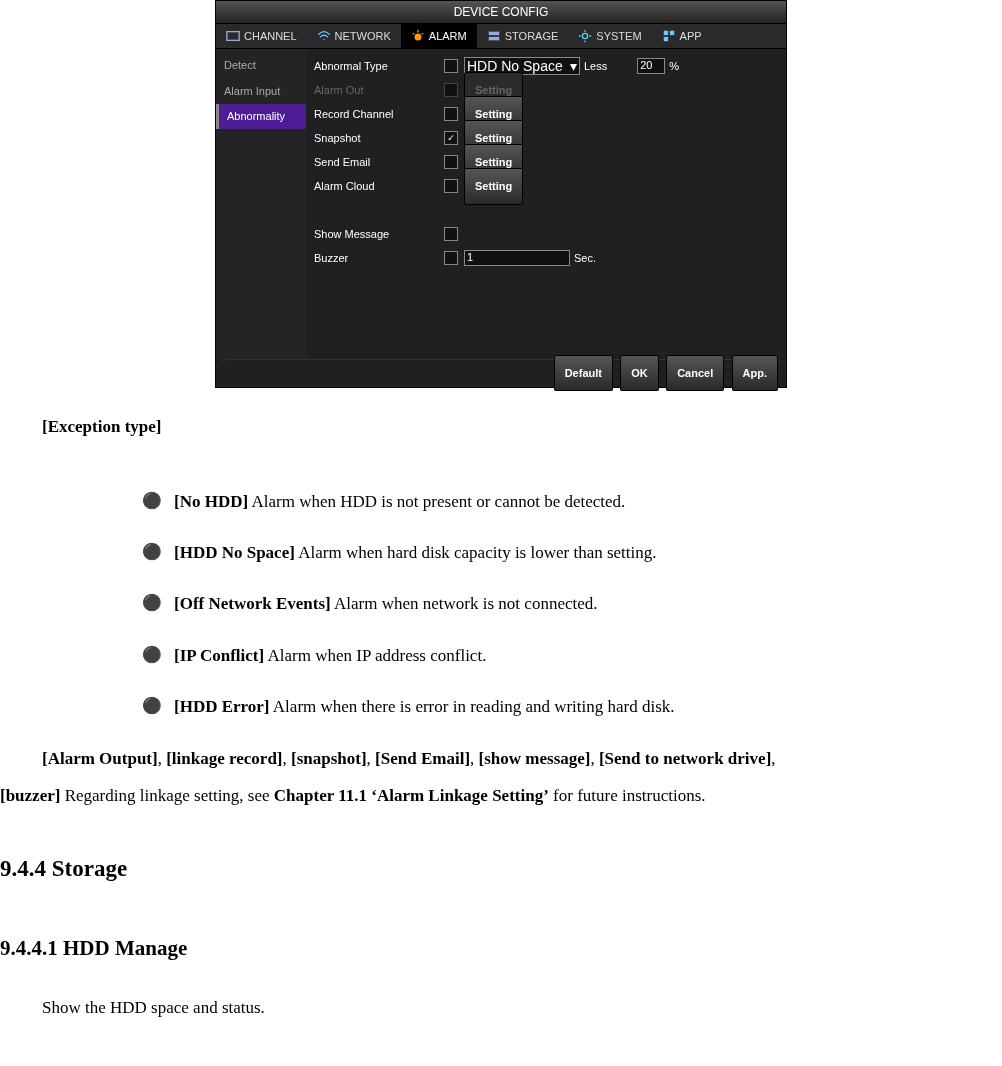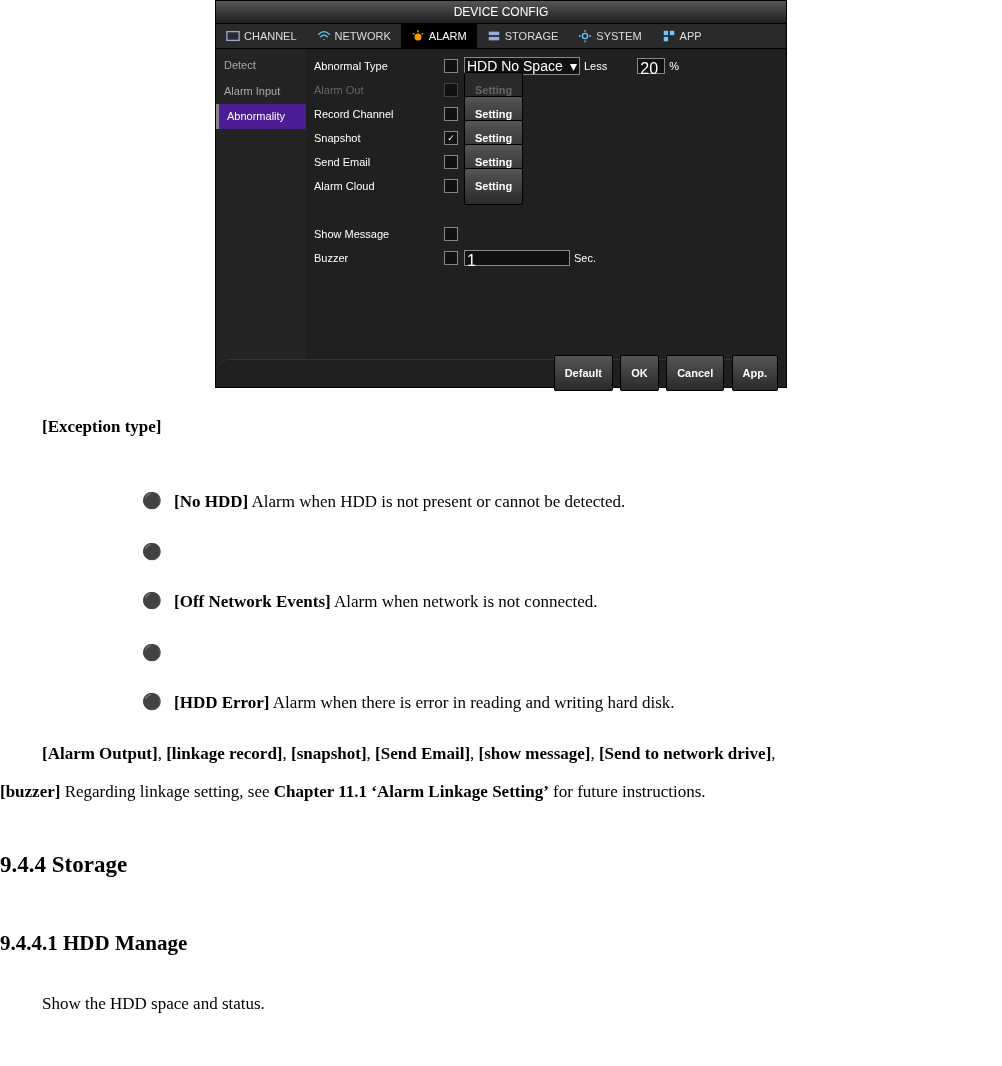--- a/index.html
+++ b/index.html
@@ -138,21 +138,21 @@
     padding: 0 2px;
     display: inline-flex;
     align-items: center;
     justify-content: space-between;
   }
   .ui-input {
     height: 14px;
     border: 1px solid #888;
     background: #111;
     color: #fff;
-    font-size: 16px;
+    font-size: 11px;
     padding: 0 2px;
   }
   .ui-footer {
     padding: 6px 8px;
     text-align: right;
     border-top: 1px solid #333;
     border-radius: 13px;
   }
   .ui-footer .ui-btn-small {
     margin-left: 4px;
@@ -339,29 +339,35 @@
 
   <div class="bulletlist">
     <div class="bi">
       <span class="bullet">⚫</span>
       <span>
         <span class="bold">[No HDD]</span><span> Alarm when HDD is not present or cannot be detected.</span>
       </span>
     </div>
     <div class="bi">
       <span class="bullet">⚫</span>
+      <span>
+        <span class="bold">[HDD No Space]</span><span> Alarm when hard disk capacity is lower than setting.</span>
+      </span>
     </div>
     <div class="bi">
       <span class="bullet">⚫</span>
       <span>
         <span class="bold">[Off    Network Events]</span><span> Alarm when network is not connected.</span>
       </span>
     </div>
     <div class="bi">
       <span class="bullet">⚫</span>
+      <span>
+        <span class="bold">[IP Conflict]</span><span> Alarm when IP address conflict.</span>
+      </span>
     </div>
     <div class="bi">
       <span class="bullet">⚫</span>
       <span>
         <span class="bold">[HDD Error]</span><span> Alarm when there is error in reading and writing hard disk.</span>
       </span>
     </div>
   </div>
 
   <div class="justify" style="padding-left:42px;padding-right:0">

